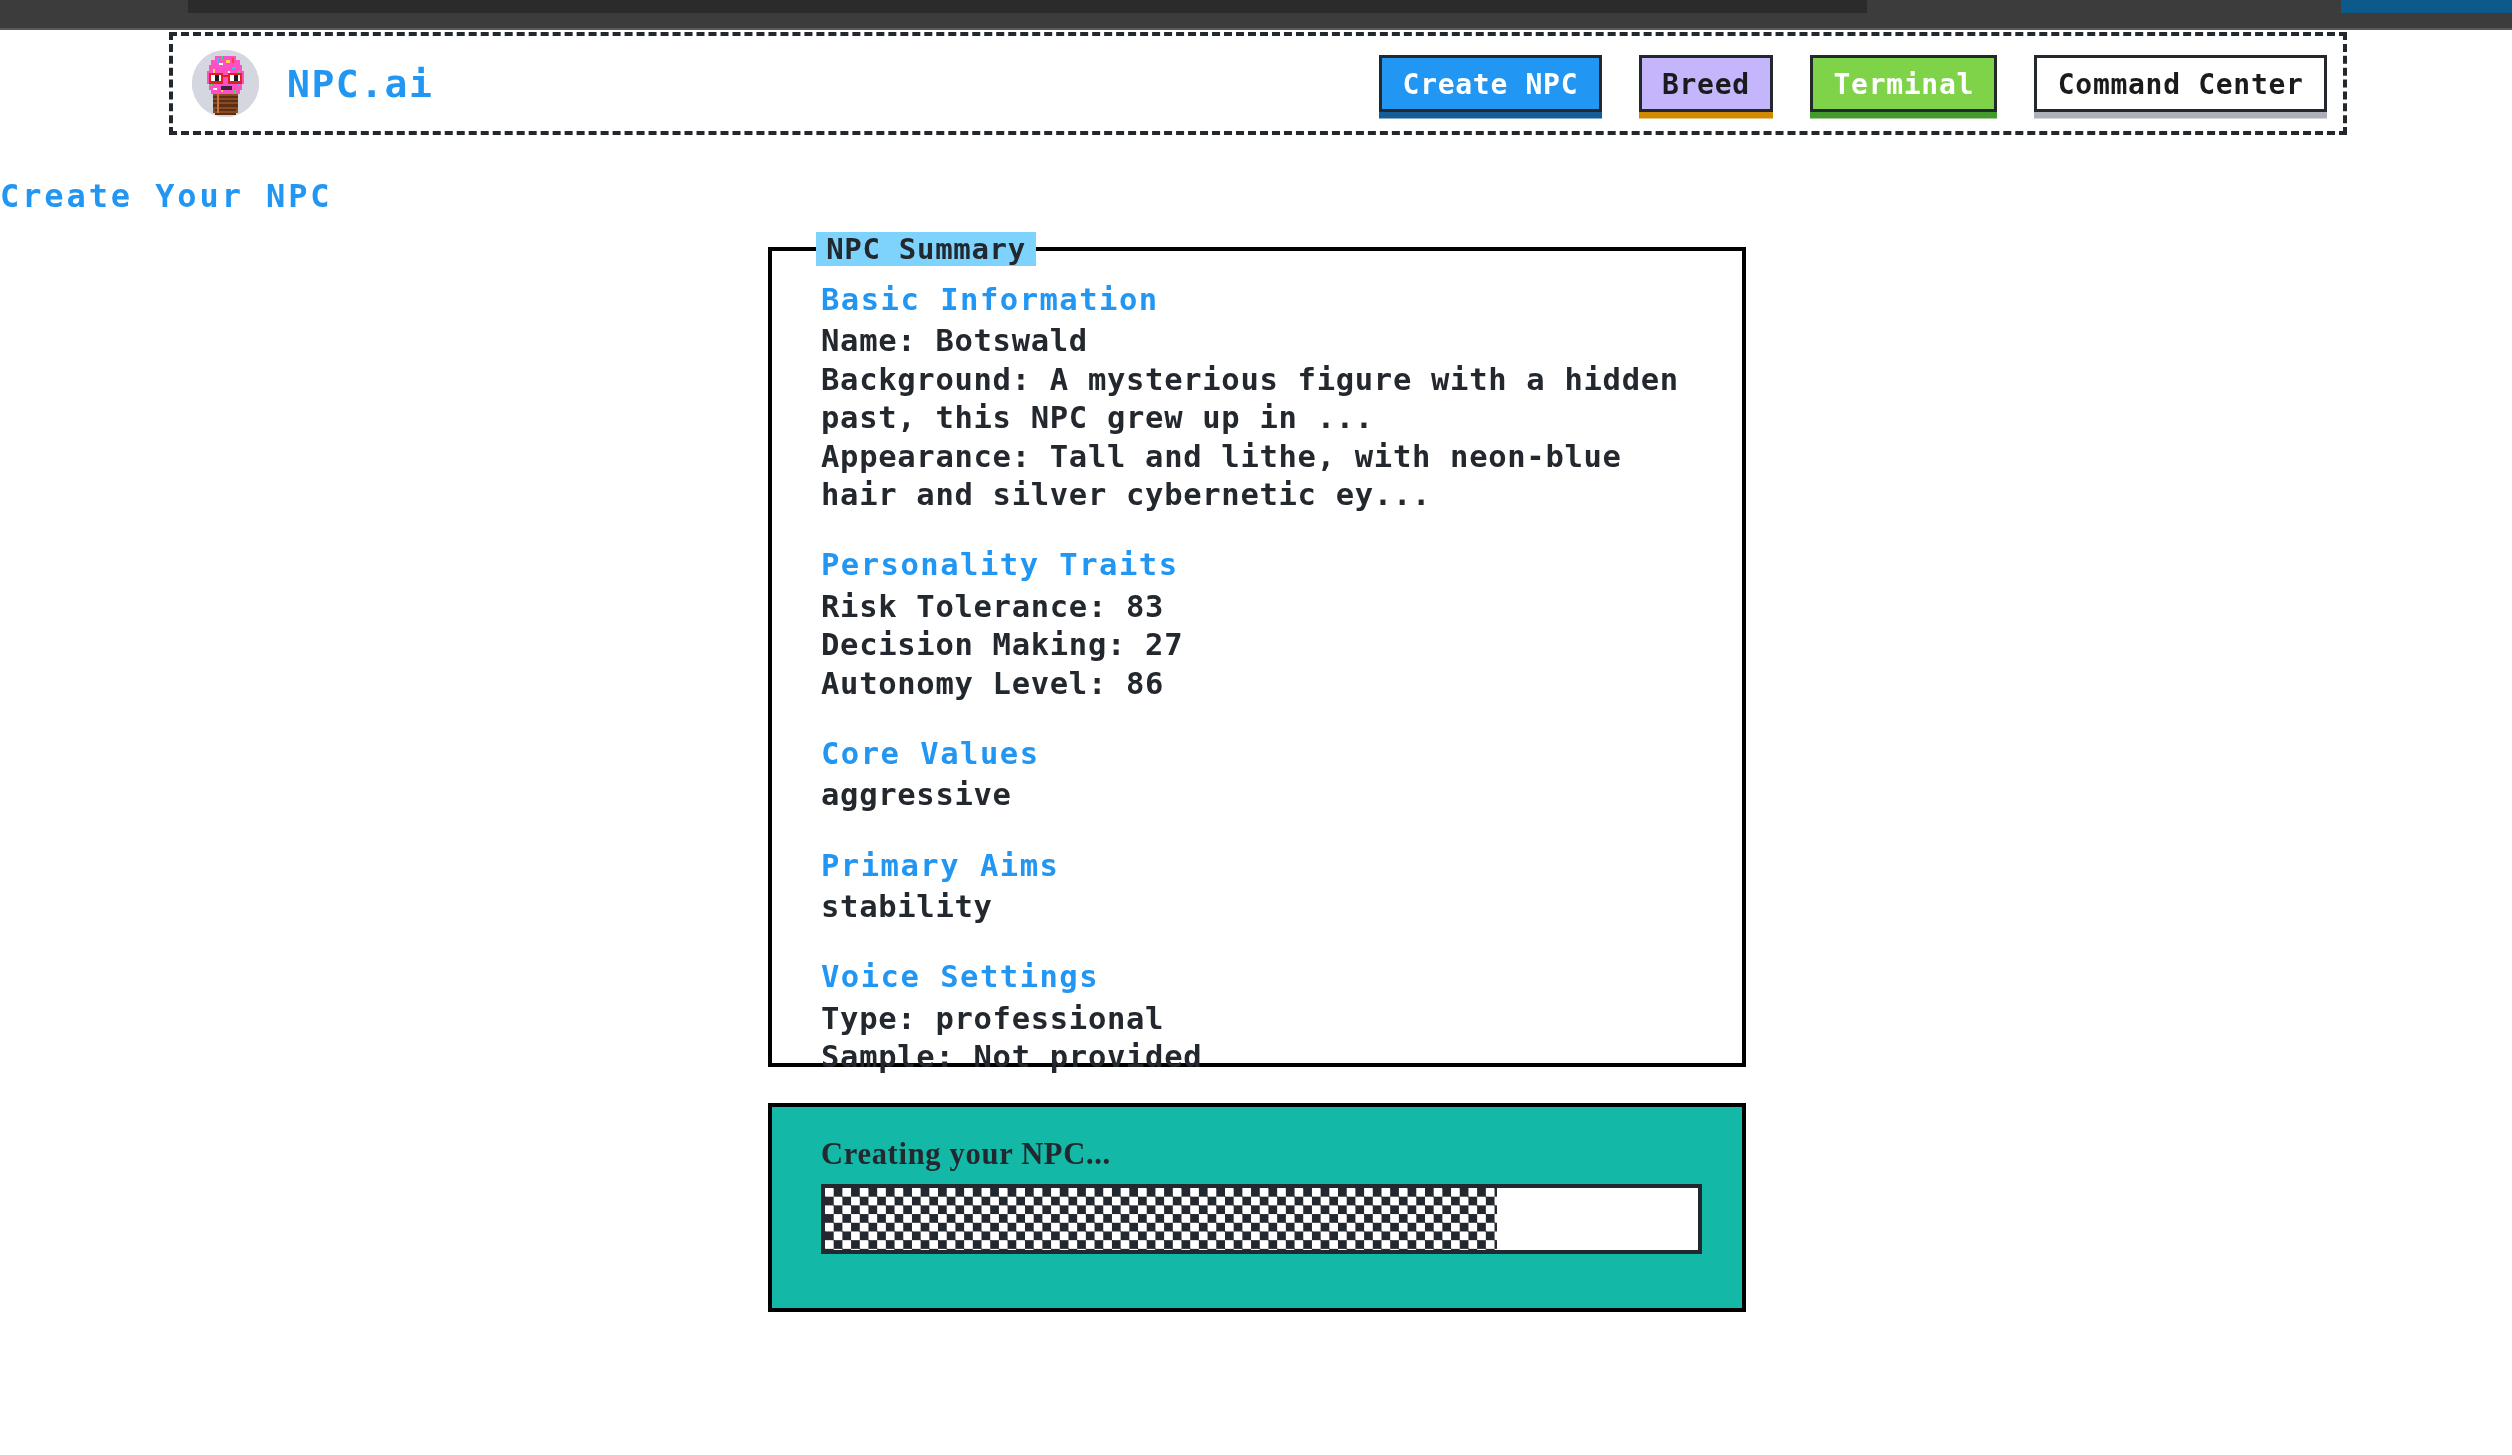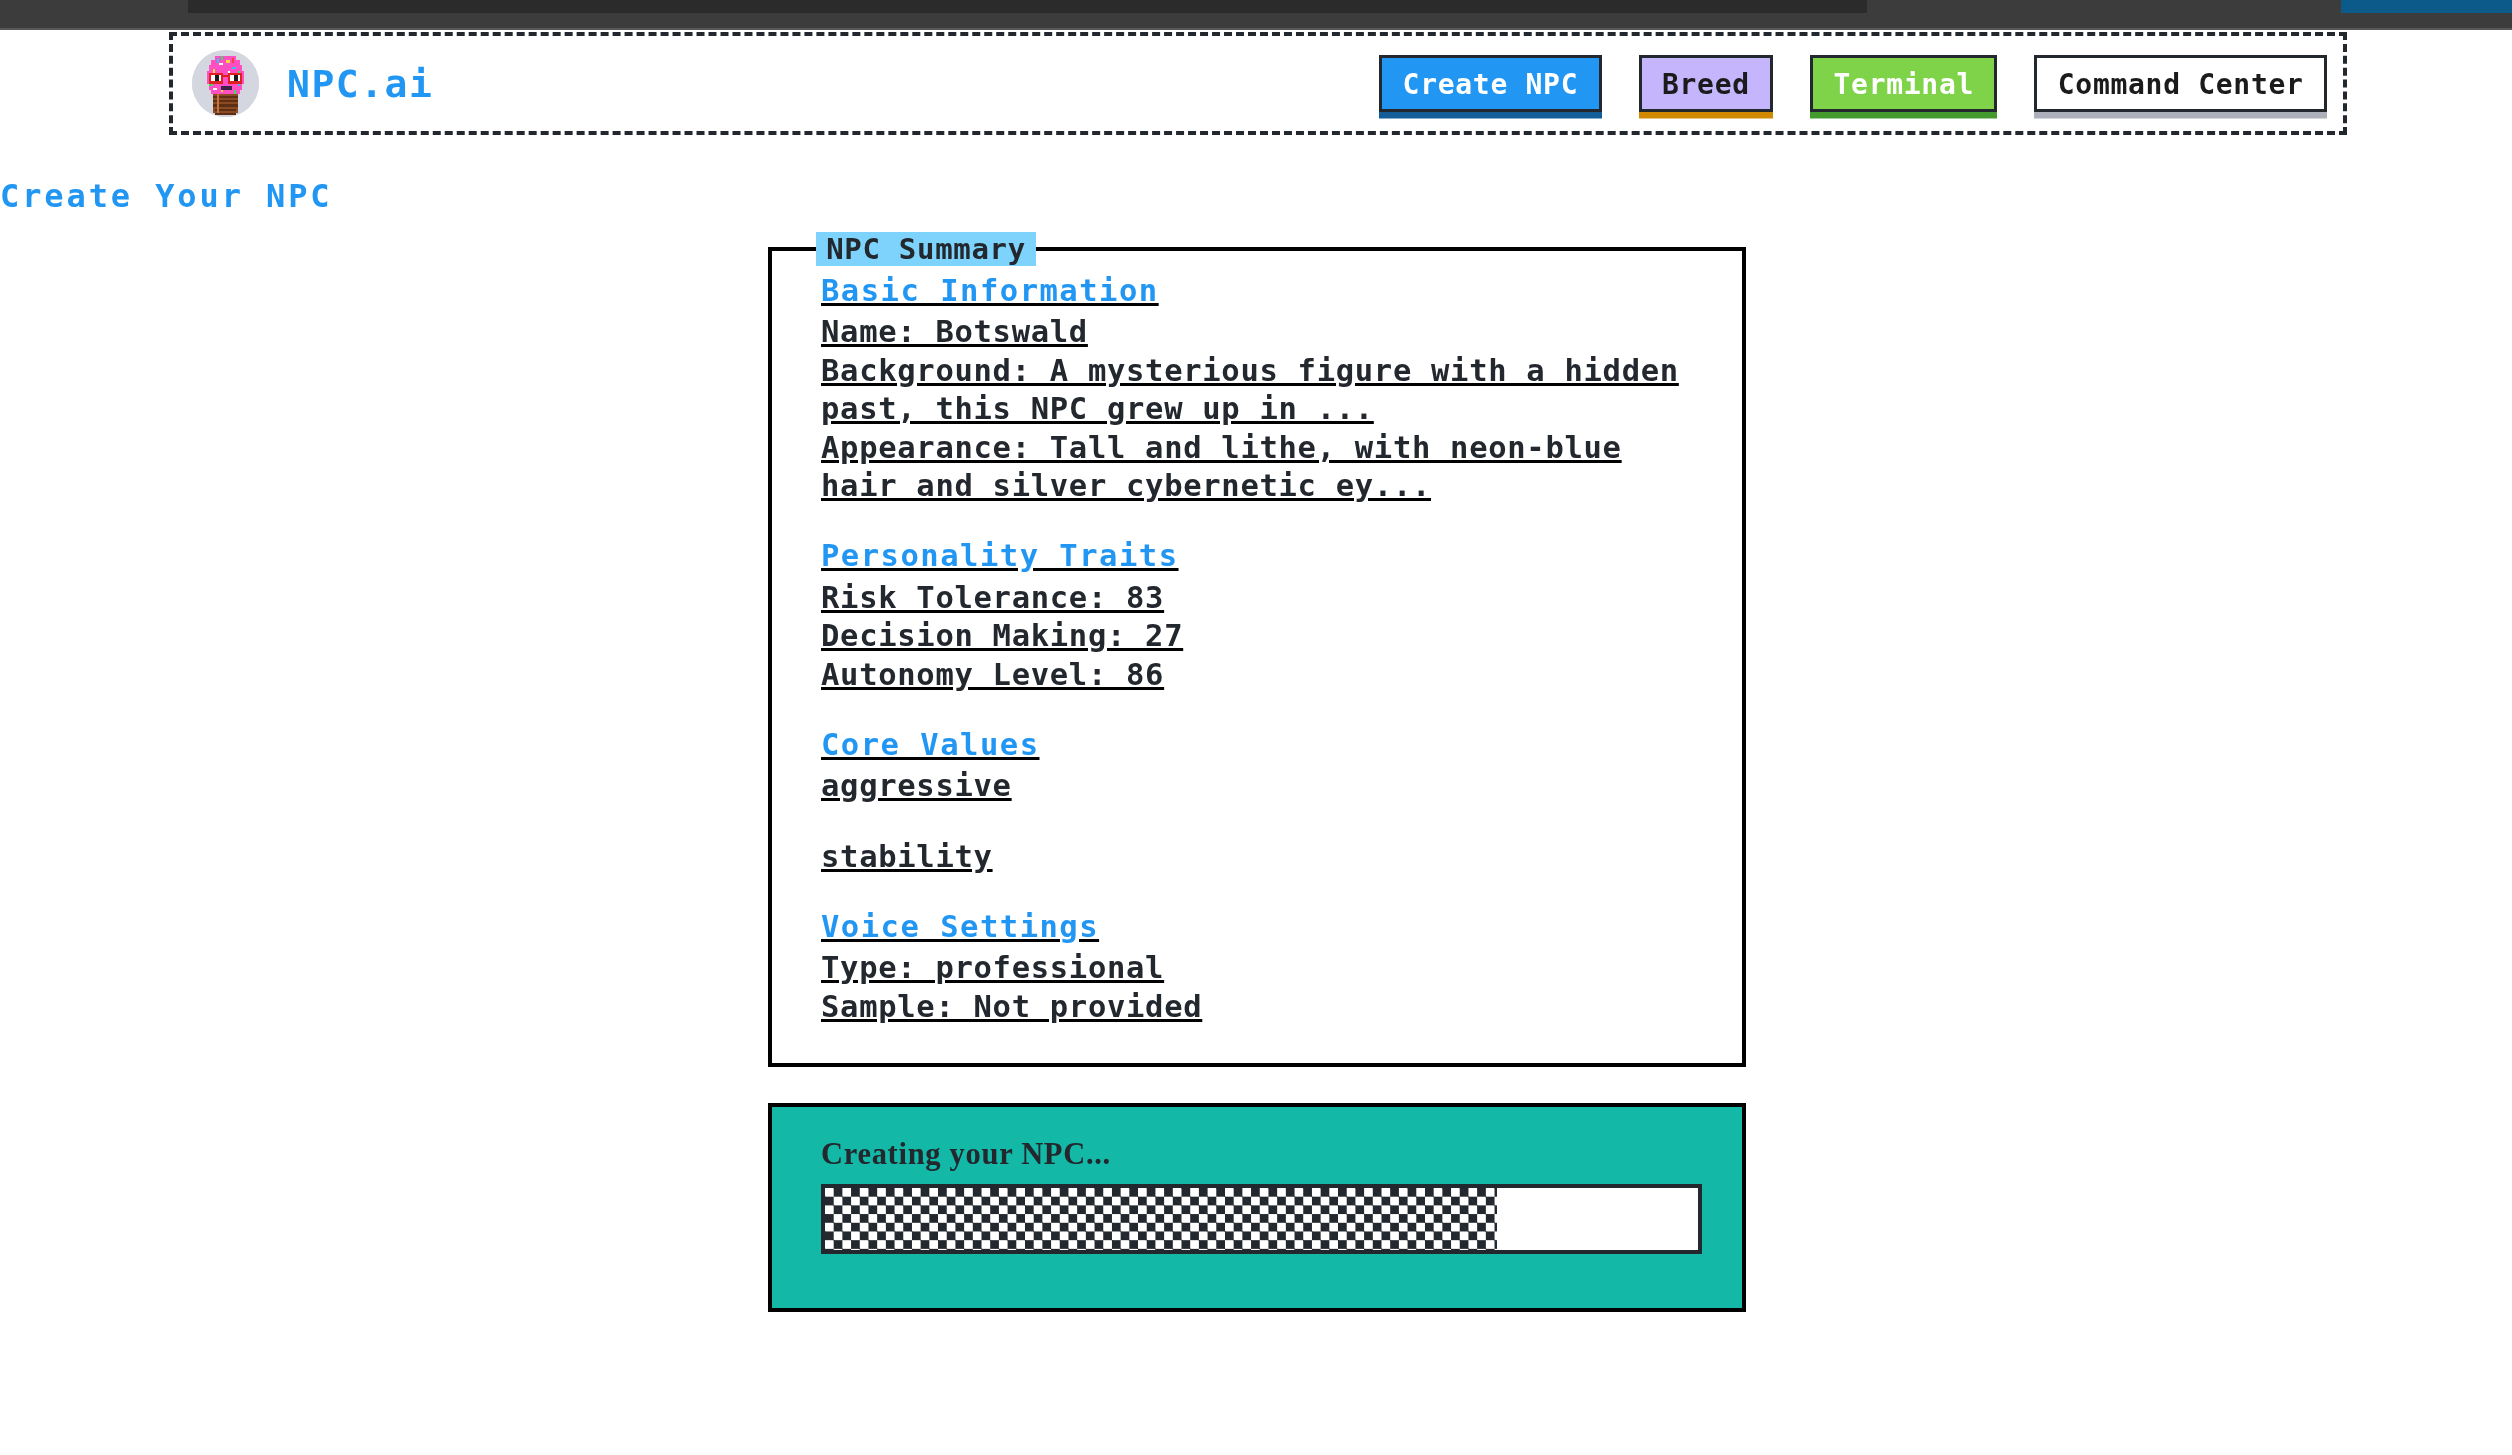--- a/index.html
+++ b/index.html
@@ -132,22 +132,21 @@
     left: 44px;
     background: #7dd3fc;
     padding: 0 10.2px;
     font-size: 29px;
     font-weight: bold;
     color: #23272e;
     letter-spacing: 0.7px;
     white-space: nowrap;
   }
   .panel-body {
-    padding: 21px 33px 0 49px;
-    text-decoration: underline;
+    padding: 30px 33px 0 49px;
   }
   .section { margin-bottom: 32px; }
   .section:last-child { margin-bottom: 0; }
   .section-title {
     color: #2196f3;
     font-size: 30.5px;
     font-weight: bold;
     letter-spacing: 1.5px;
     margin-bottom: 2.9px;
     line-height: 1.26;
@@ -309,20 +308,21 @@
       <div class="section-line">Decision Making: 27</div>
       <div class="section-line">Autonomy Level: 86</div>
     </div>
 
     <div class="section">
       <div class="section-title">Core Values</div>
       <div class="section-line">aggressive</div>
     </div>
 
     <div class="section">
+      <div class="section-title">Primary Aims</div>
       <div class="section-line">stability</div>
     </div>
 
     <div class="section">
       <div class="section-title">Voice Settings</div>
       <div class="section-line">Type: professional</div>
       <div class="section-line">Sample: Not provided</div>
     </div>
 
   </div>

